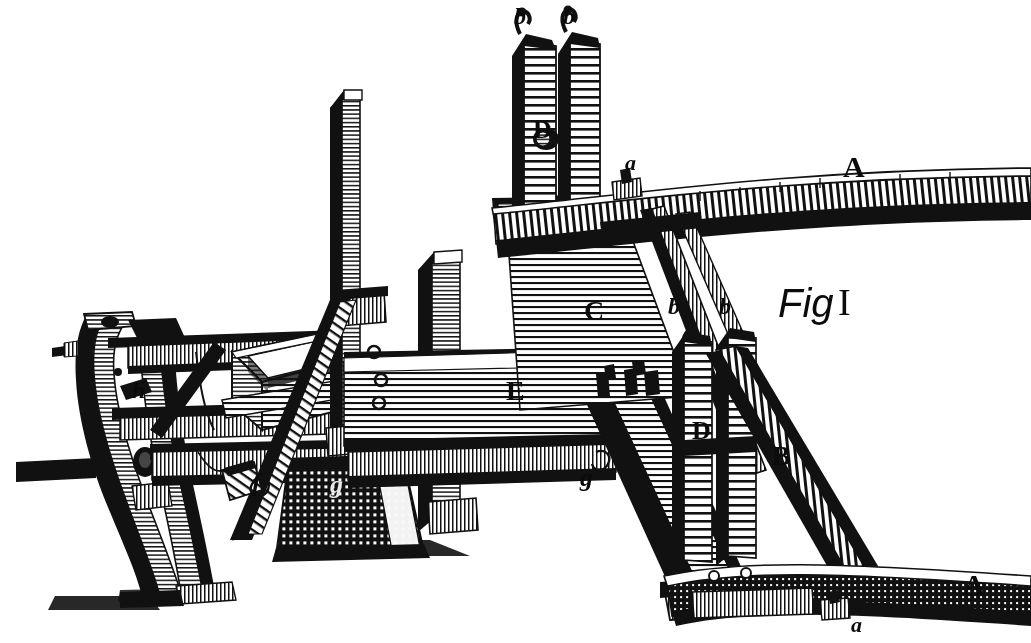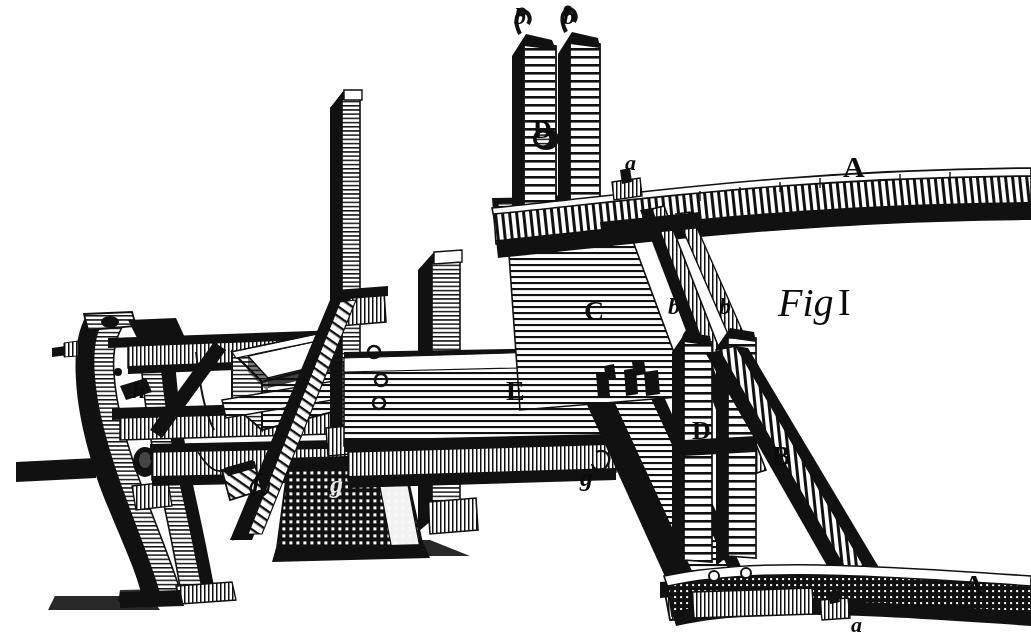--- a/index.html
+++ b/index.html
@@ -3,21 +3,21 @@
 <meta charset="utf-8">
 <title>Fig I engraving</title>
 <style>
   html,body{margin:0;padding:0;background:#ffffff;}
   body{font-family:"Liberation Serif",serif;}
   #stage{position:relative;width:1031px;height:643px;background:#fff;overflow:hidden;}
   #stage svg{position:absolute;left:0;top:0;}
   .lbl{position:absolute;color:#0b0b0b;line-height:1;user-select:none;}
   .cap{font-family:"Liberation Serif",serif;font-weight:700;}
   .ital{font-family:"Liberation Serif",serif;font-style:italic;font-weight:700;}
-  .figlbl{font-family:Liberation Serif, serif;font-style:italic;font-weight:400;}
+  .figlbl{font-family:Liberation Sans, sans-serif;font-style:italic;font-weight:400;}
   .figroman{font-family:"Liberation Serif",serif;font-style:normal;font-weight:400;}
 </style>
 </head>
 <body>
 
 <div id="stage">
 
 <svg width="1031" height="643" viewBox="0 0 1031 643">
   <defs>
 

